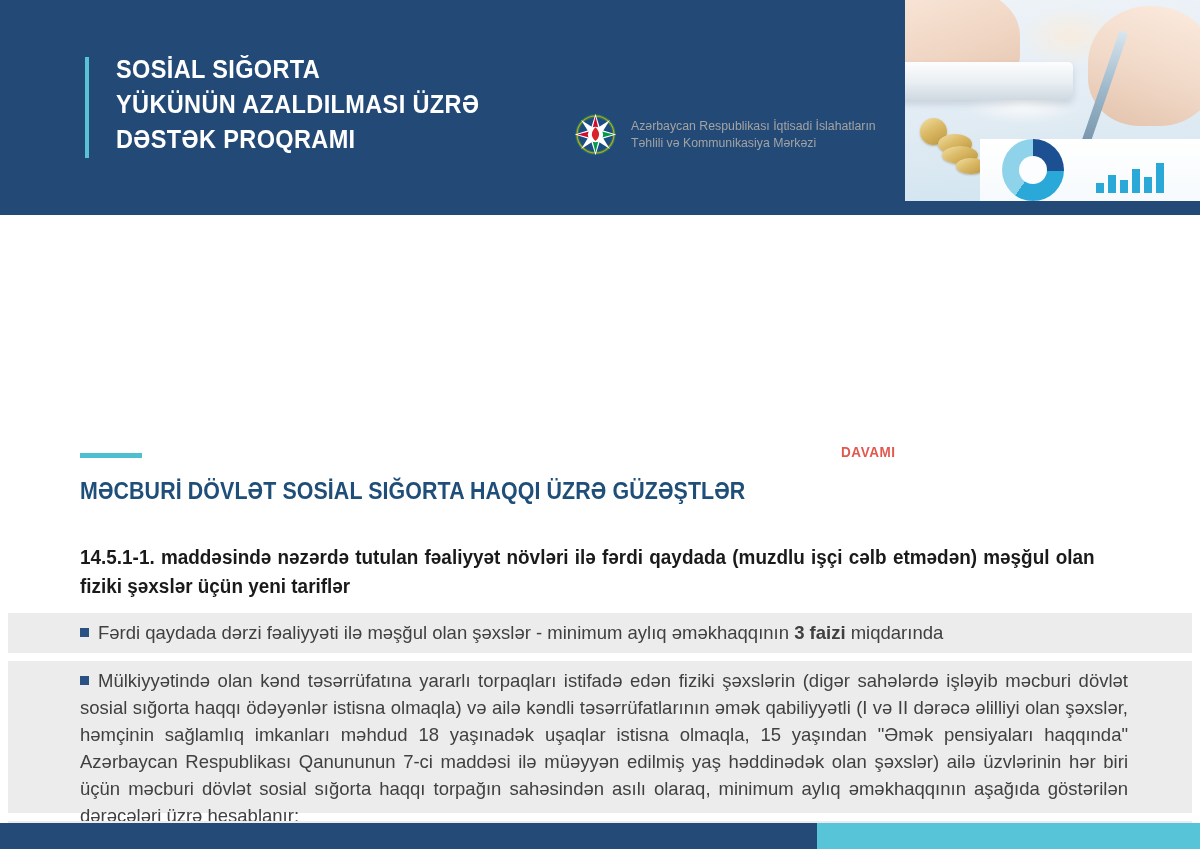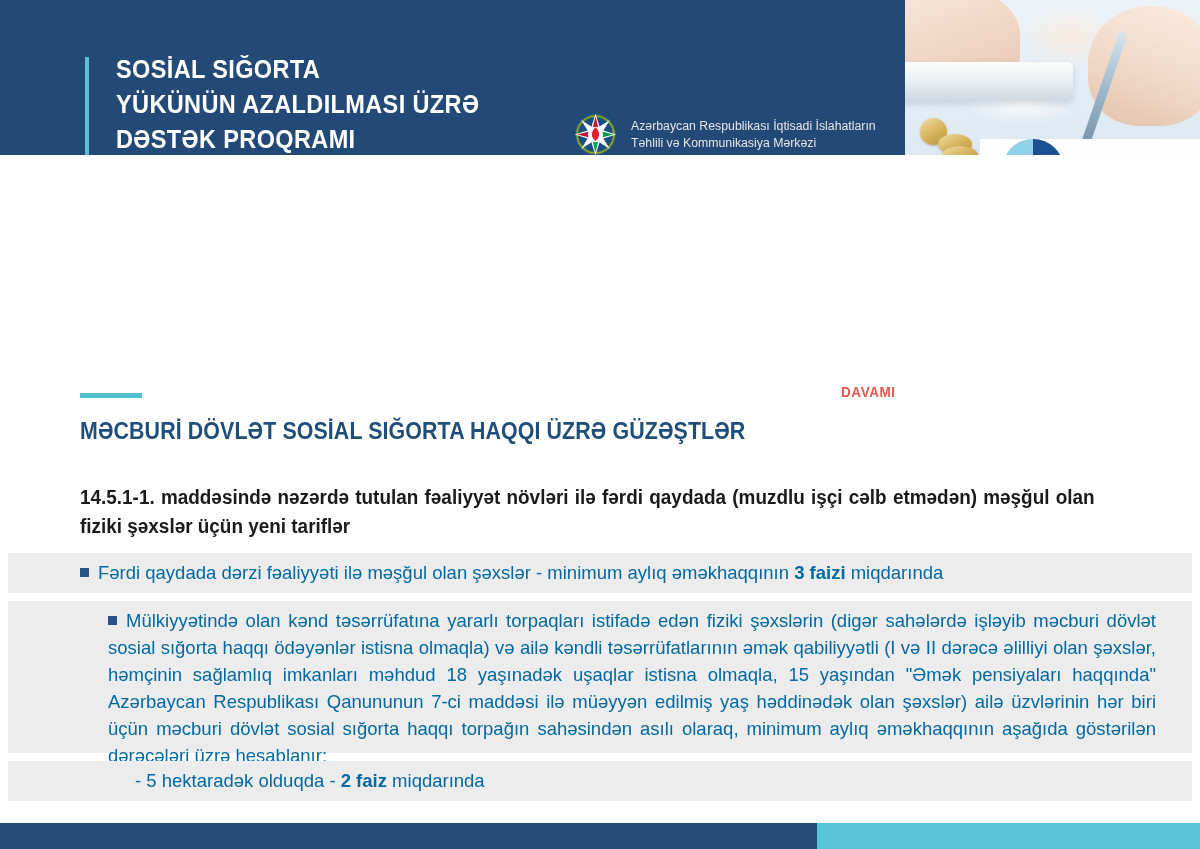--- a/index.html
+++ b/index.html
@@ -10,21 +10,21 @@
     background: #ffffff;
     font-family: "Liberation Sans", sans-serif;
     overflow: hidden;
     position: relative;
   }
 
   
   .header {
     position: relative;
     width: 1200px;
-    height: 155px;
+    height: 215px;
     background: #234a76;
     overflow: hidden;
   }
 
   
   .header-photo {
     position: absolute;
     top: 0; right: 0;
     width: 340px; height: 201px;
     background:
@@ -132,21 +132,21 @@
     display: flex;
     align-items: center;
     gap: 13px;
   }
   .emblem {
     width: 45px; height: 45px;
     position: relative;
     flex: 0 0 auto;
   }
   .org-text {
-    color: #e5e5e5;
+    color: #a3a3a3;
     font-size: 12.3px;
     line-height: 16.5px;
     white-space: pre-line;
   }
 
   
   .content {
     position: relative;
     width: 968px;
     height: 622px;
@@ -199,21 +199,21 @@
 
   
   .band {
     position: absolute;
     left: 8px;
     width: 1184px;
     background: #ececec;
   }
   .band-text {
     position: absolute;
-    color: #0369a1;
+    color: #404040;
     font-size: 18.5px;
     line-height: 27px;
   }
   .bullet-sq {
     display: inline-block;
     width: 9px; height: 9px;
     background: #2a5183;
     margin-right: 9px;
     vertical-align: 2px;
   }
@@ -300,21 +300,21 @@
   <div class="cyan-rule"></div>
   <div class="section-title">MƏCBURİ DÖVLƏT SOSİAL SIĞORTA HAQQI ÜZRƏ GÜZƏŞTLƏR</div>
   <div class="intro">14.5.1-1. maddəsində nəzərdə tutulan fəaliyyət növləri ilə fərdi qaydada (muzdlu işçi cəlb etmədən) məşğul olan fiziki şəxslər üçün yeni tariflər</div>
 
   <div class="band" style="top:398px;height:40px;"></div>
   <div class="band-text" style="left:80px;top:404px;width:1050px;">
     <span class="bullet-sq"></span><span>Fərdi qaydada dərzi fəaliyyəti ilə məşğul olan şəxslər - minimum aylıq əməkhaqqının </span><span class="b">3 faizi</span><span> miqdarında</span>
   </div>
 
   <div class="band" style="top:446px;height:152px;"></div>
-  <div class="band-text justify" style="left:80px;top:452px;width:1048px;margin-left:28px;">
+  <div class="band-text justify" style="left:80px;top:452px;width:1048px;">
     <span class="bullet-sq"></span><span>Mülkiyyətində olan kənd təsərrüfatına yararlı torpaqları istifadə edən fiziki şəxslərin (digər sahələrdə işləyib məcburi dövlət sosial sığorta haqqı ödəyənlər istisna olmaqla) və ailə kəndli təsərrüfatlarının əmək qabiliyyətli (I və II dərəcə əlilliyi olan şəxslər, həmçinin sağlamlıq imkanları məhdud 18 yaşınadək uşaqlar istisna olmaqla, 15 yaşından "Əmək pensiyaları haqqında" Azərbaycan Respublikası Qanununun 7-ci maddəsi ilə müəyyən edilmiş yaş həddinədək olan şəxslər) ailə üzvlərinin hər biri üçün məcburi dövlət sosial sığorta haqqı torpağın sahəsindən asılı olaraq, minimum aylıq əməkhaqqının aşağıda göstərilən dərəcələri üzrə hesablanır:</span>
   </div>
 
   <div class="band" style="top:606px;height:40px;"></div>
   <div class="band-text" style="left:135px;top:612px;">
     <span>- 5 hektaradək olduqda - </span><span class="b">2 faiz</span><span> miqdarında</span>
   </div>
 
 </div>
 

